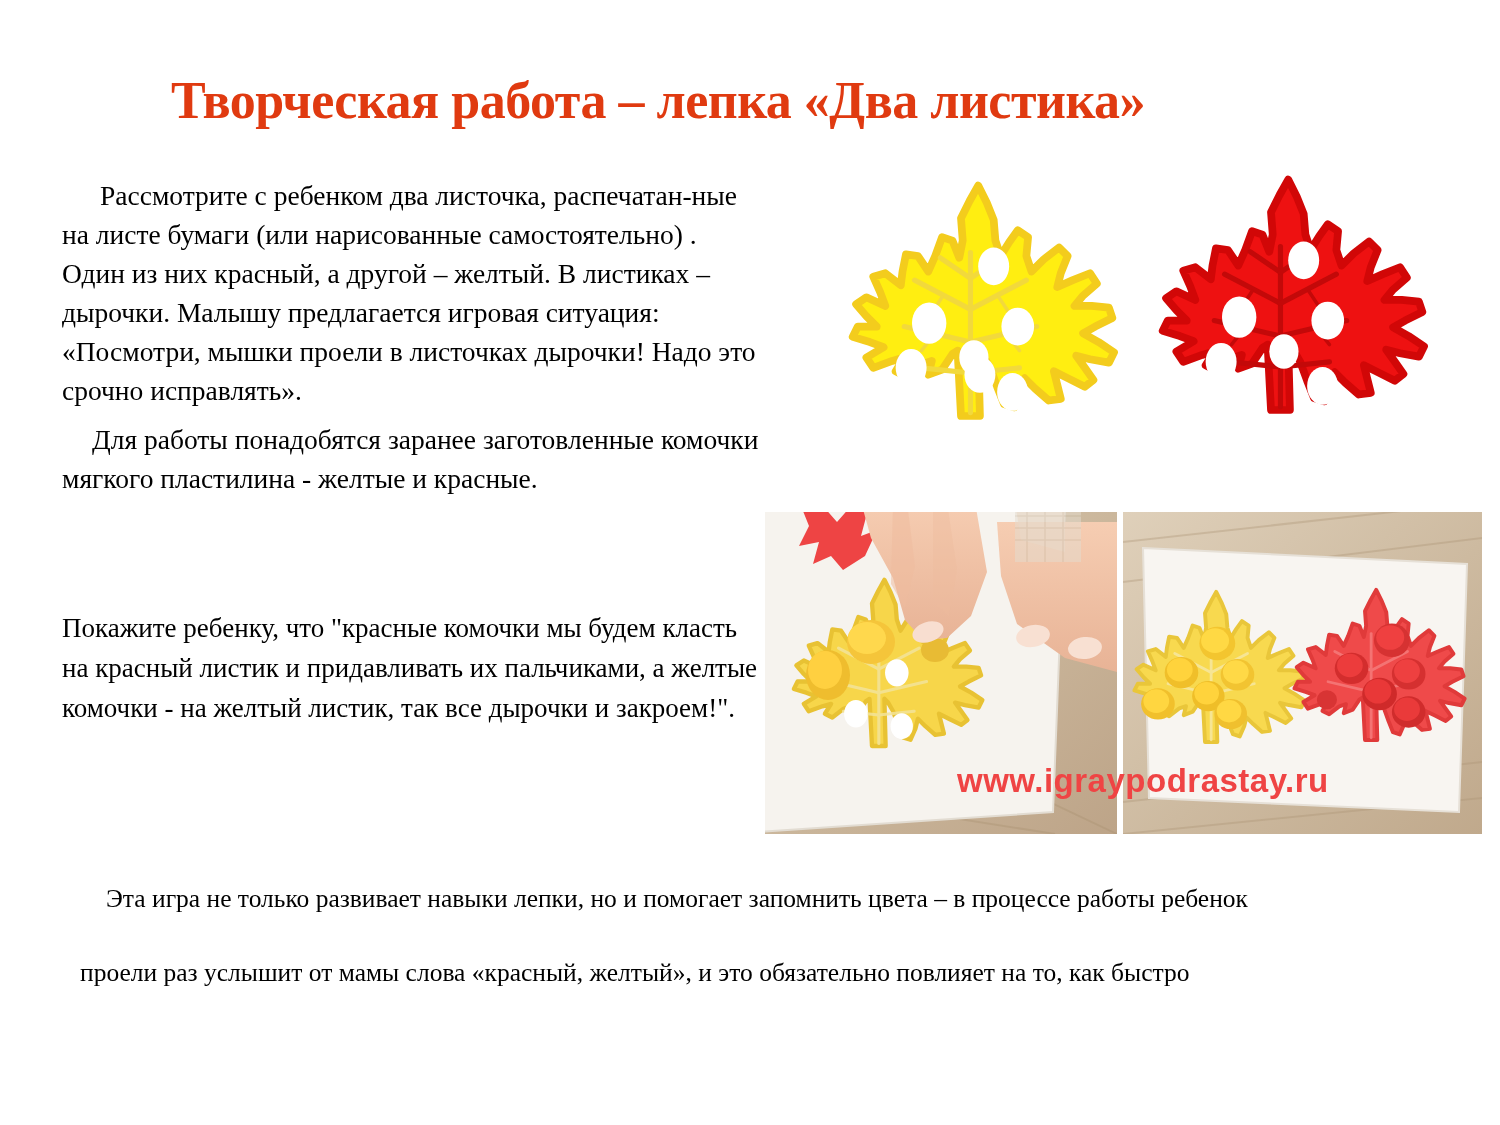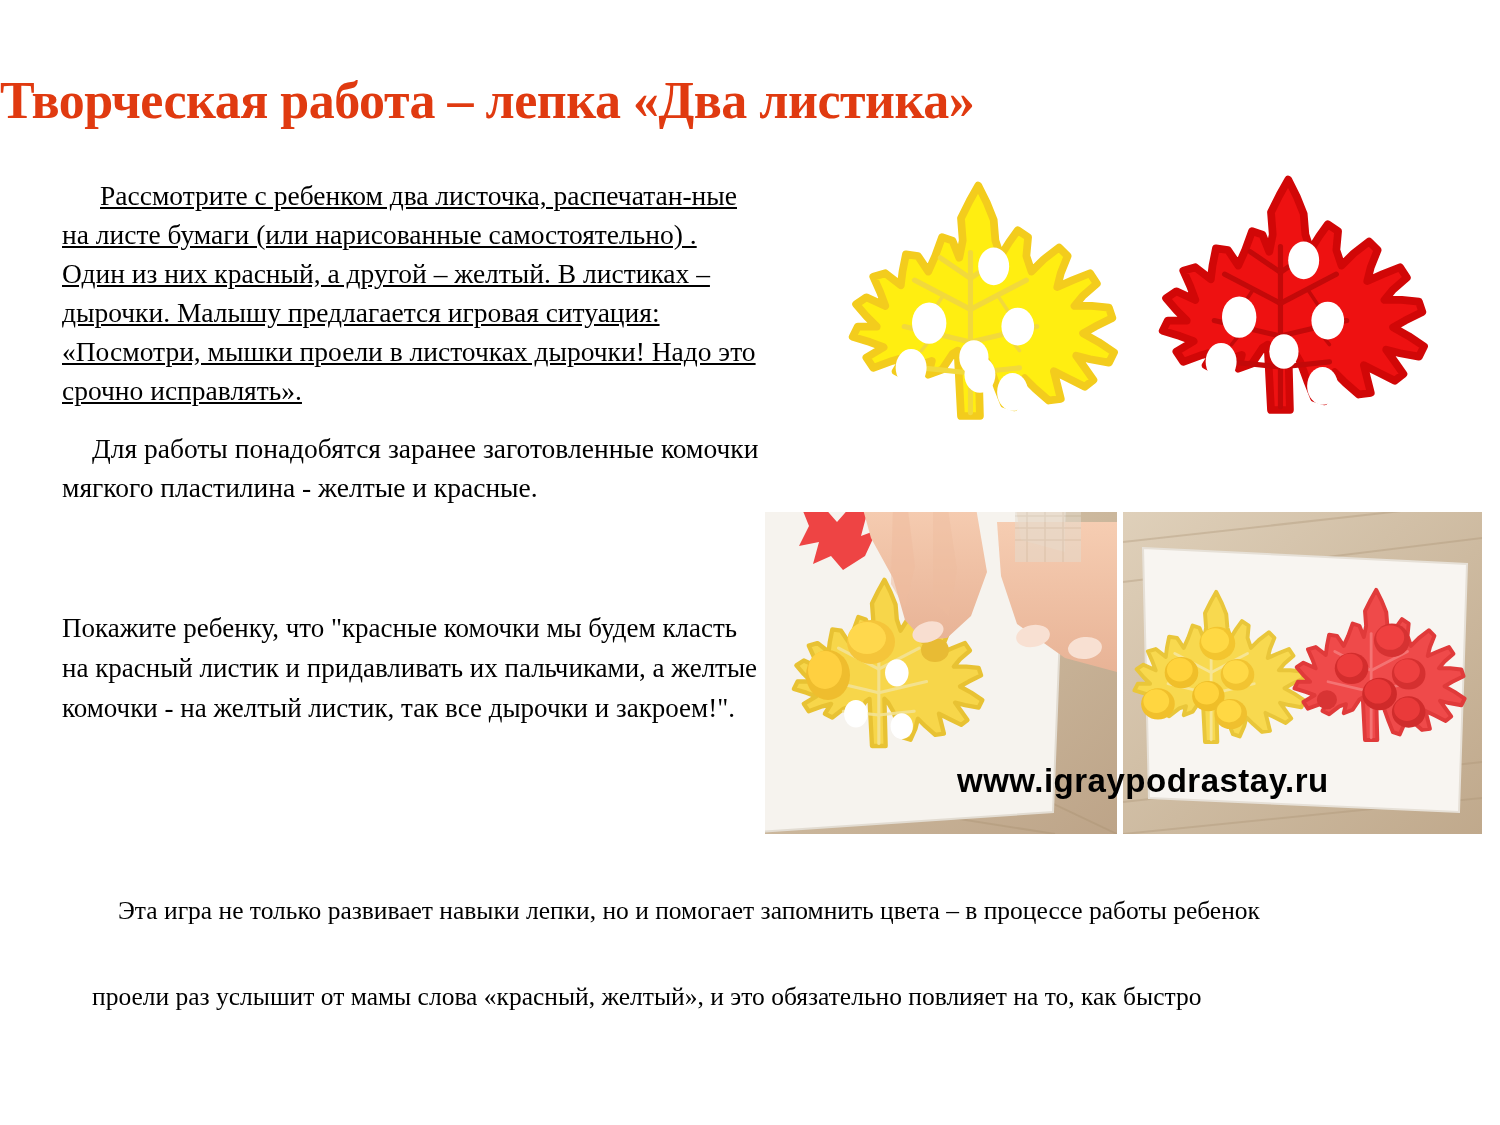--- a/index.html
+++ b/index.html
@@ -15,20 +15,21 @@
     font-family: "Liberation Serif", serif;
     color: #000000;
   }
 
   
   .slide-title {
     position: absolute;
     left: 0;
     top: 70px;
     width: 1316px;
+    text-align: center;
     font-family: "Liberation Serif", serif;
     font-weight: bold;
     font-size: 52px;
     line-height: 62px;
     letter-spacing: -0.5px;
     color: #e03a10;
     white-space: nowrap;
   }
 
   
@@ -39,41 +40,41 @@
   }
 
   #intro-block {
     left: 62px;
     top: 176px;
     width: 700px;
     font-size: 27.5px;
     line-height: 39px;
   }
   #intro-block p { margin: 0; }
-  #intro-block .p-first { text-indent: 38px; margin-bottom: 19px; text-decoration: underline; }
+  #intro-block .p-first { text-indent: 38px; margin-bottom: 10px; }
   #intro-block .p-second { text-indent: 30px; }
 
   #instruction-block {
     left: 62px;
     top: 608px;
     width: 700px;
     font-size: 27px;
     line-height: 40px;
   }
   #instruction-block p { margin: 0; }
 
   #conclusion-block {
     left: 80px;
     top: 862px;
     width: 1370px;
     font-size: 25.5px;
     line-height: 74px;
     text-align: justify;
   }
-  #conclusion-block p { margin: 12px; }
+  #conclusion-block p { margin: 0; }
   #conclusion-block .c-line1 { text-indent: 26px; }
 
   
   #leaves-figure {
     position: absolute;
     left: 822px;
     top: 140px;
     width: 660px;
     height: 338px;
     background: #ffffff;
@@ -98,21 +99,21 @@
   }
   #photo-process { width: 352px; }
   #photo-result  { width: 359px; }
   .photo svg { display: block; width: 100%; height: 100%; }
 
   .watermark {
     position: absolute;
     font-family: "Liberation Sans", sans-serif;
     font-weight: bold;
     font-size: 33px;
-    color: #000000;
+    color: #ef4444;
     letter-spacing: 0.5px;
     white-space: nowrap;
     pointer-events: none;
   }
   #watermark-text {
     left: 957px;
     top: 762px;
     z-index: 5;
   }
 </style>

